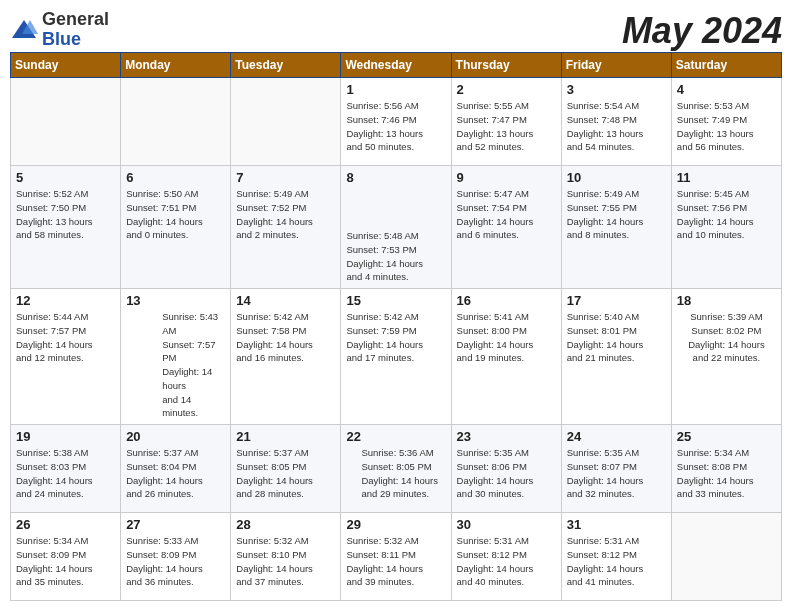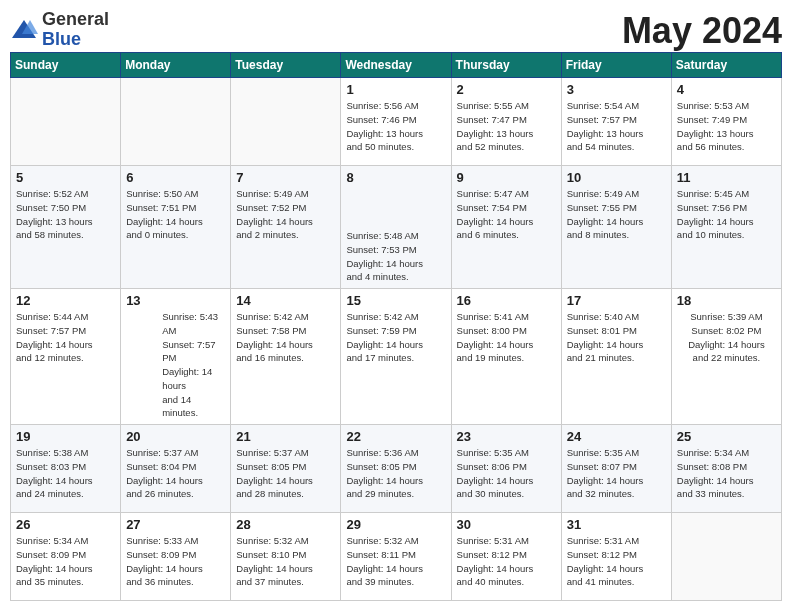--- a/index.html
+++ b/index.html
@@ -34,37 +34,38 @@
       font-weight: bold;
       color: #2255aa;
     }
     .logo-icon {
       width: 28px;
       height: 28px;
       margin-right: 4px;
     }
     .title-block {
       text-align: left;
+      font-style: italic;
     }
     .month-title {
       font-size: 36px;
       font-weight: bold;
       color: #222;
     }
     .location-title {
       font-size: 16px;
       color: #555;
     }
     table {
       width: 100%;
       border-collapse: collapse;
       table-layout: fixed;
     }
     thead th {
-      background-color: #0f766e;
+      background-color: #a16207;
       color: #fff;
       font-size: 12px;
       font-weight: bold;
       padding: 5px 4px;
       text-align: left;
       border: 1px solid #1a4488;
     }
     tbody td {
       border: 1px solid #ccc;
       vertical-align: top;
@@ -140,21 +141,21 @@
         <td>
           <span class="day-number">2</span>
           <div class="day-info" style="white-space: pre-line;">Sunrise: 5:55 AM
 Sunset: 7:47 PM
 Daylight: 13 hours
 and 52 minutes.</div>
         </td>
         <td>
           <span class="day-number">3</span>
           <div class="day-info" style="white-space: pre-line;">Sunrise: 5:54 AM
-Sunset: 7:57 PM
+Sunset: 7:48 PM
 Daylight: 13 hours
 and 54 minutes.</div>
         </td>
         <td>
           <span class="day-number">4</span>
           <div class="day-info" style="white-space: pre-line;">Sunrise: 5:53 AM
 Sunset: 7:49 PM
 Daylight: 13 hours
 and 56 minutes.</div>
         </td>
@@ -278,21 +279,21 @@
         </td>
         <td>
           <span class="day-number">21</span>
           <div class="day-info" style="white-space: pre-line;">Sunrise: 5:37 AM
 Sunset: 8:05 PM
 Daylight: 14 hours
 and 28 minutes.</div>
         </td>
         <td>
           <span class="day-number">22</span>
-          <div class="day-info" style="white-space: pre-line;">Sunrise: 5:36 AM
+          <div class="day-info" style="white-space: pre-line; margin-left: 15px;">Sunrise: 5:36 AM
 Sunset: 8:05 PM
 Daylight: 14 hours
 and 29 minutes.</div>
         </td>
         <td>
           <span class="day-number">23</span>
           <div class="day-info" style="white-space: pre-line;">Sunrise: 5:35 AM
 Sunset: 8:06 PM
 Daylight: 14 hours
 and 30 minutes.</div>

